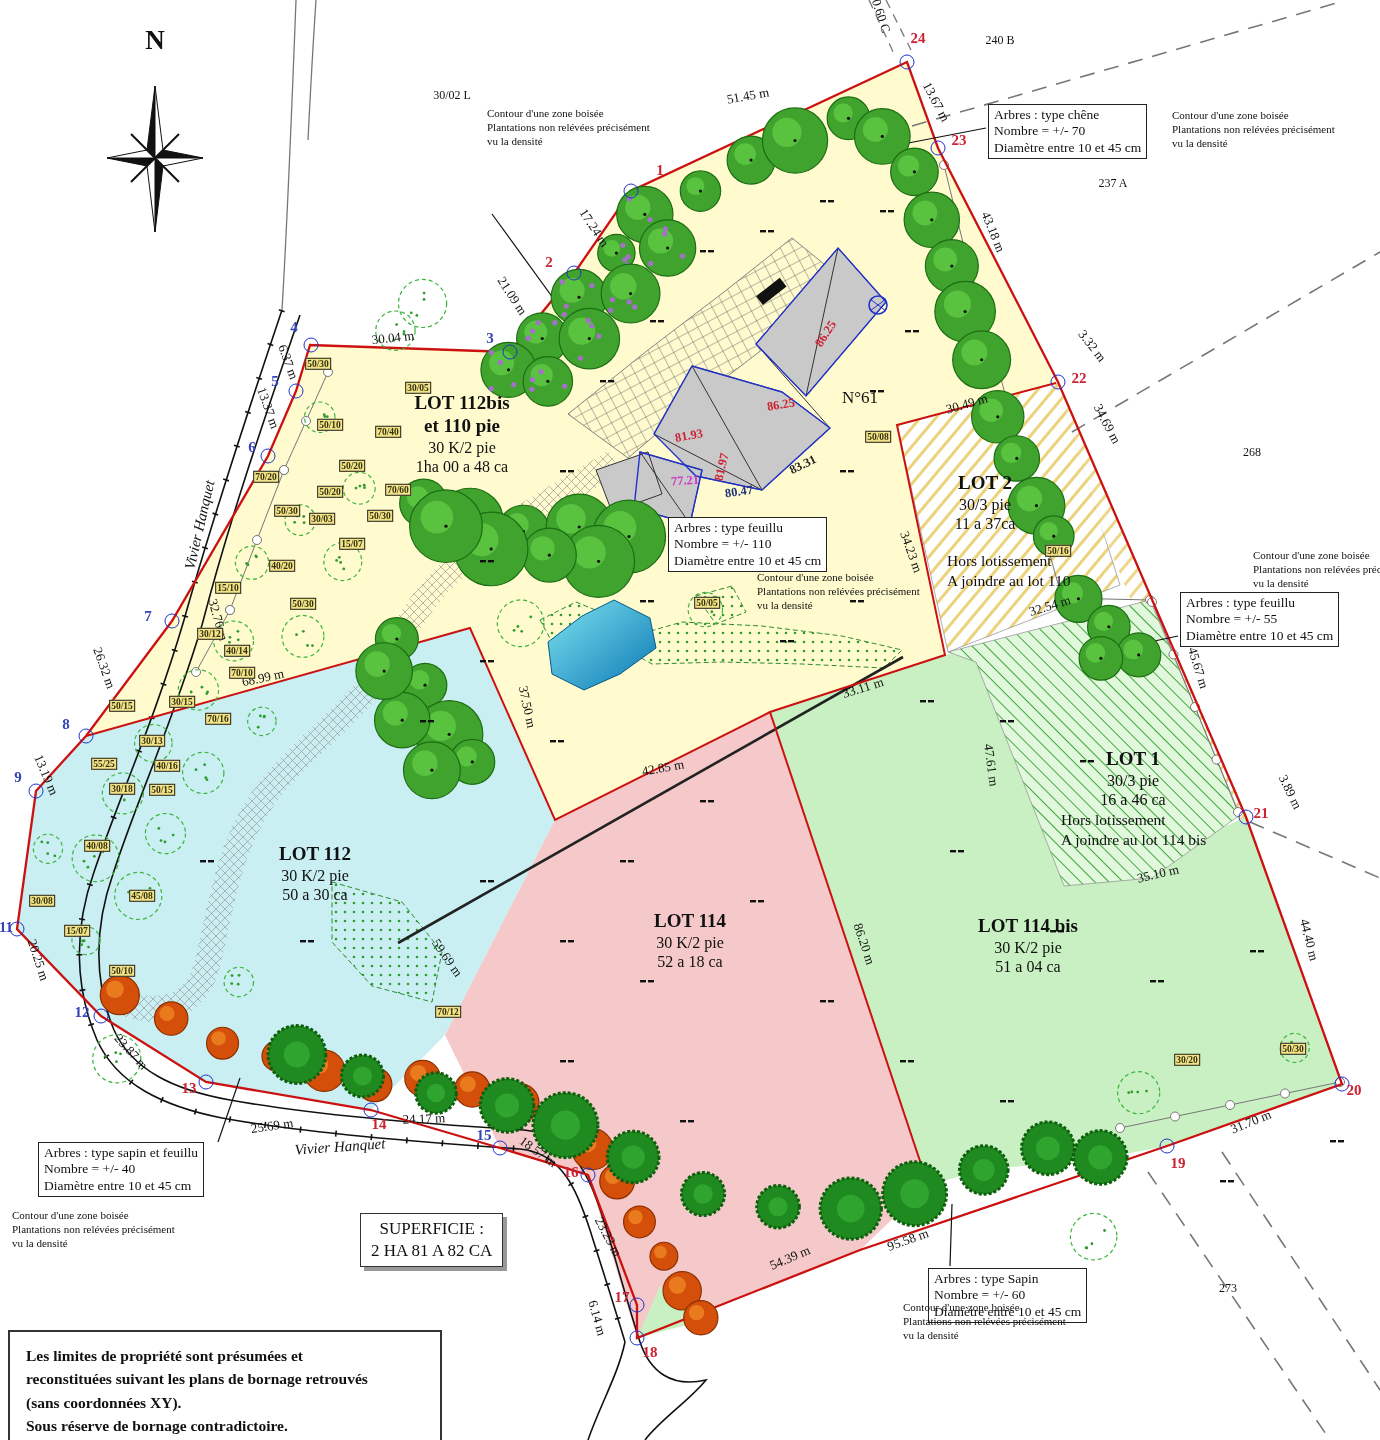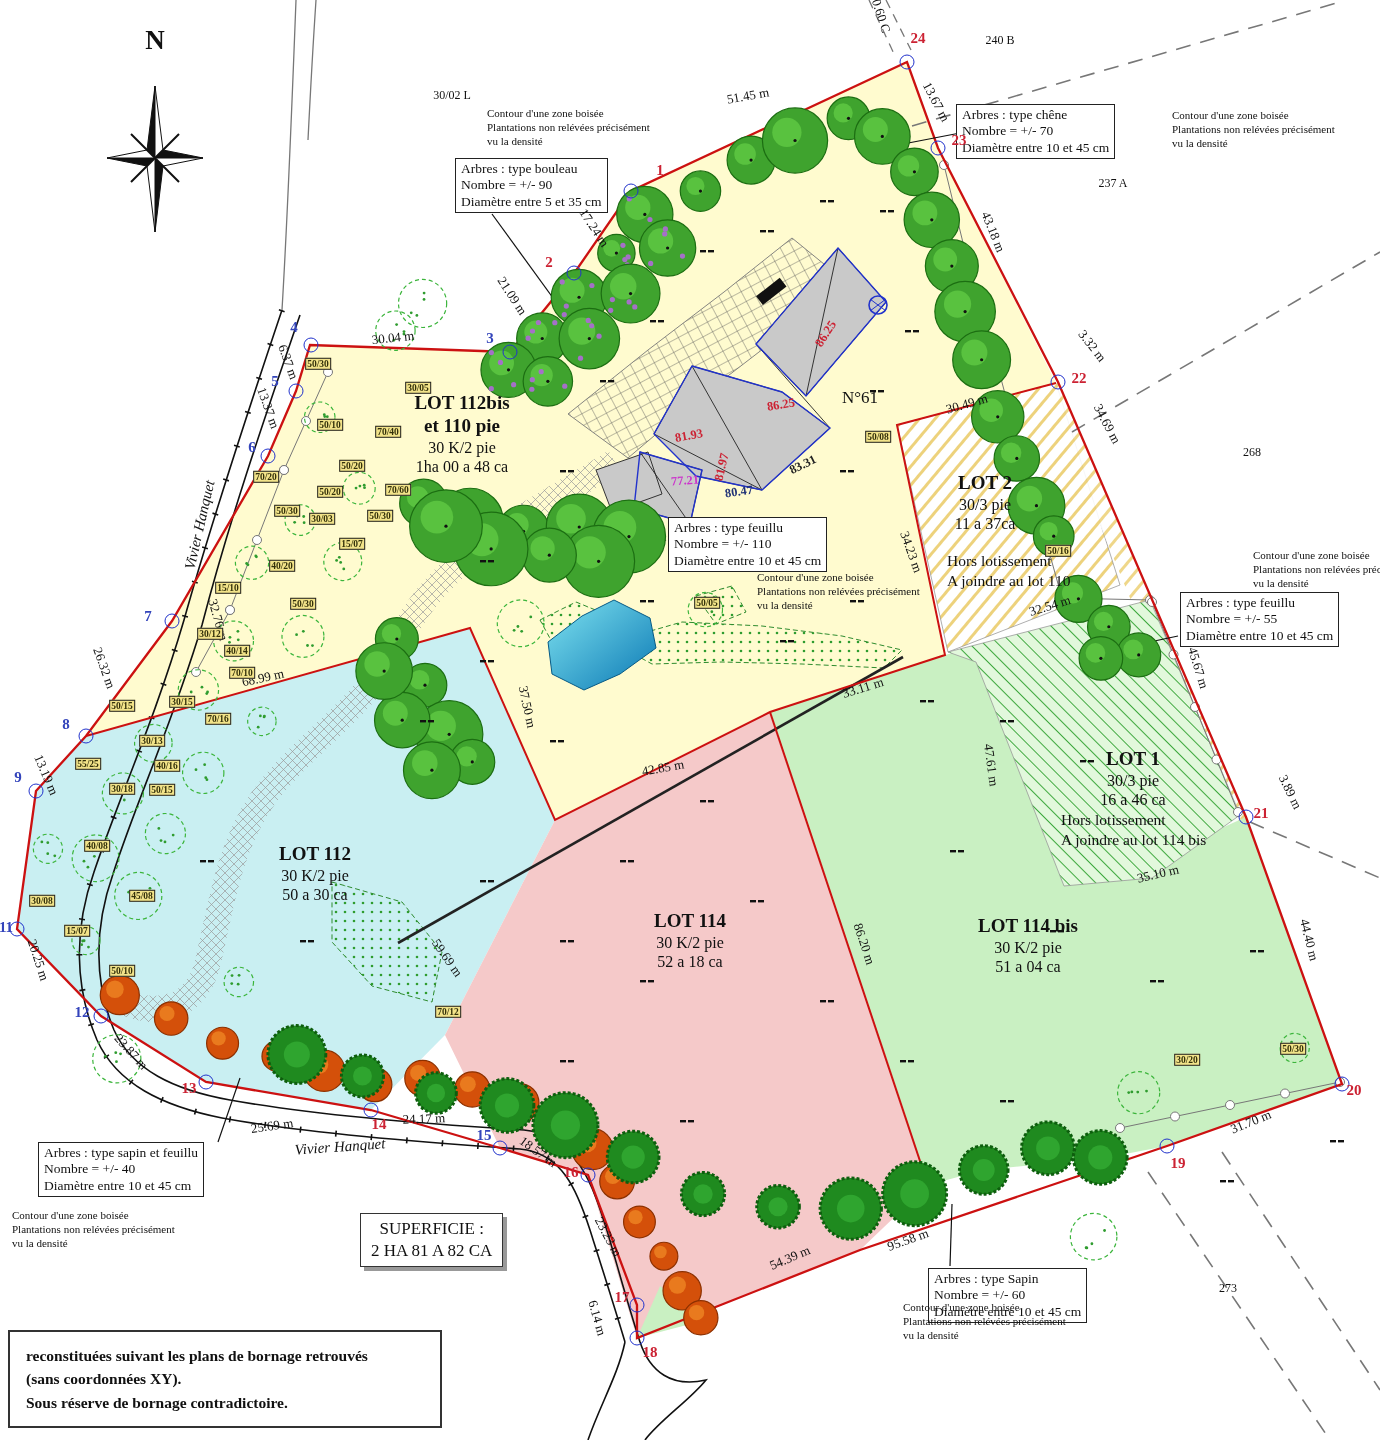--- a/index.html
+++ b/index.html
@@ -631,26 +631,21 @@
         <rect x="1338" y="1140" width="6" height="2.4" fill="#111"></rect>
         <rect x="480" y="560" width="6" height="2.4" fill="#111"></rect>
         <rect x="488" y="560" width="6" height="2.4" fill="#111"></rect>
         <rect x="560" y="470" width="6" height="2.4" fill="#111"></rect>
         <rect x="568" y="470" width="6" height="2.4" fill="#111"></rect>
       </g>
 </svg>
 
 <div id="label-layer">
 
-  <div class="ann-box" style="left:455px;top:158px">
-    <div>Arbres : type bouleau</div>
-    <div>Nombre = +/- 90</div>
-    <div>Diamètre entre 5 et 35 cm</div>
-  </div>
-  <div class="ann-box" style="left:956px;top:104px">
+  <div class="ann-box" style="left:988px;top:104px">
     <div>Arbres : type chêne</div>
     <div>Nombre = +/- 70</div>
     <div>Diamètre entre 10 et 45 cm</div>
   </div>
   <div class="ann-box" style="left:668px;top:517px">
     <div>Arbres : type feuillu</div>
     <div>Nombre = +/- 110</div>
     <div>Diamètre entre 10 et 45 cm</div>
   </div>
   <div class="ann-box" style="left:1180px;top:592px">
@@ -739,20 +734,21 @@
     <div class="lot-sub">30 K/2 pie</div>
     <div class="lot-sub">51 a 04 ca</div>
   </div>
 
   <div id="building-number" style="left:860px;top:398px">N°61</div>
   <div id="superficie-box">
     <div>SUPERFICIE :</div>
     <div>2 HA 81 A 82 CA</div>
   </div>
   <div id="legal-box">
+    <div>Les limites de propriété sont présumées et</div>
     <div>reconstituées suivant les plans de bornage retrouvés</div>
     <div>(sans coordonnées XY).</div>
     <div>Sous réserve de bornage contradictoire.</div>
   </div>
   <div id="compass-n">N</div>
 
   <div id="dyn-labels">
         <div class="m-label" style="left: 748px; top: 96px; --r: -10deg;">51.45 m</div>
         <div class="m-label" style="left: 936px; top: 102px; --r: 62deg;">13.67 m</div>
         <div class="m-label" style="left: 993px; top: 232px; --r: 68deg;">43.18 m</div>
@@ -859,21 +855,21 @@
         <div class="tree-tag" style="left: 282px; top: 566px;">40/20</div>
         <div class="tree-tag" style="left: 228px; top: 588px;">15/10</div>
         <div class="tree-tag" style="left: 303px; top: 604px;">50/30</div>
         <div class="tree-tag" style="left: 210px; top: 634px;">30/12</div>
         <div class="tree-tag" style="left: 237px; top: 651px;">40/14</div>
         <div class="tree-tag" style="left: 242px; top: 673px;">70/10</div>
         <div class="tree-tag" style="left: 182px; top: 702px;">30/15</div>
         <div class="tree-tag" style="left: 122px; top: 706px;">50/15</div>
         <div class="tree-tag" style="left: 218px; top: 719px;">70/16</div>
         <div class="tree-tag" style="left: 152px; top: 741px;">30/13</div>
-        <div class="tree-tag" style="left: 88px; top: 764px; text-align: right;">55/25</div>
+        <div class="tree-tag" style="left: 104px; top: 764px; text-align: right;">55/25</div>
         <div class="tree-tag" style="left: 167px; top: 766px;">40/16</div>
         <div class="tree-tag" style="left: 122px; top: 789px;">30/18</div>
         <div class="tree-tag" style="left: 162px; top: 790px;">50/15</div>
         <div class="tree-tag" style="left: 97px; top: 846px;">40/08</div>
         <div class="tree-tag" style="left: 42px; top: 901px;">30/08</div>
         <div class="tree-tag" style="left: 142px; top: 896px;">45/08</div>
         <div class="tree-tag" style="left: 77px; top: 931px;">15/07</div>
         <div class="tree-tag" style="left: 122px; top: 971px;">50/10</div>
         <div class="tree-tag" style="left: 448px; top: 1012px;">70/12</div>
         <div class="tree-tag" style="left: 1058px; top: 551px;">50/16</div>

